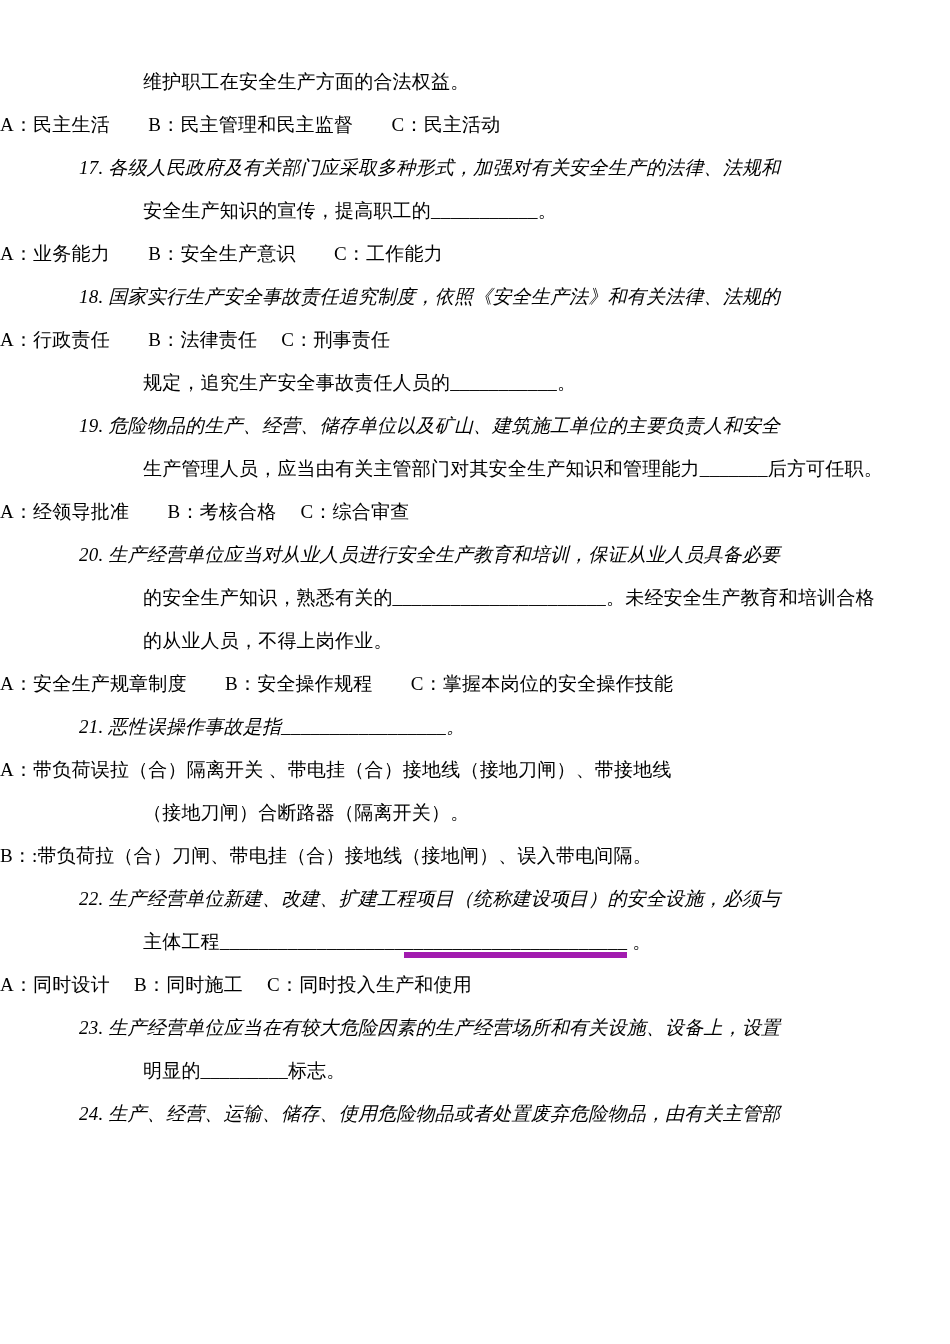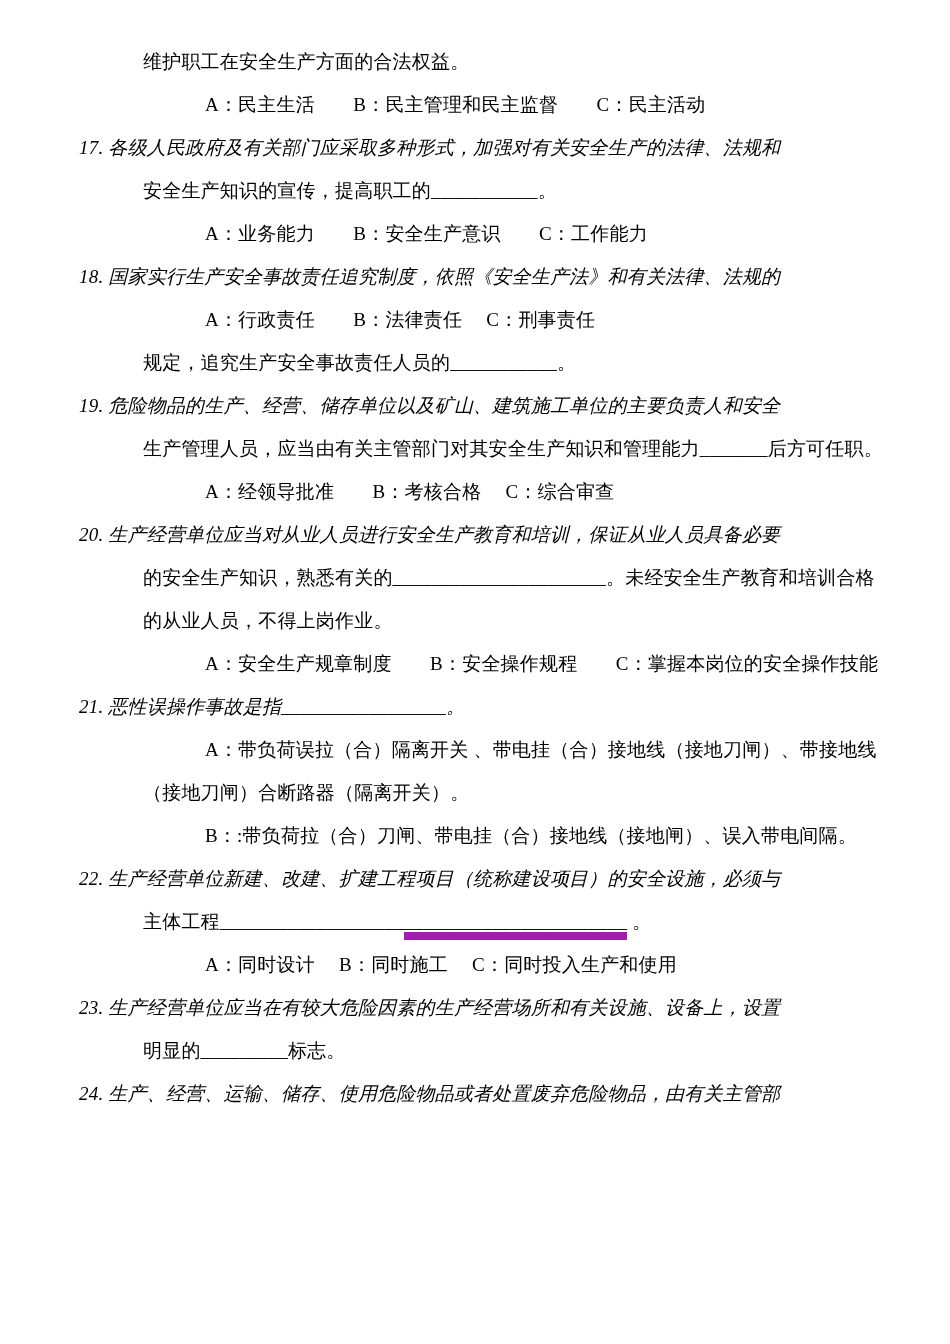--- a/index.html
+++ b/index.html
@@ -10,36 +10,36 @@
   body {
     width: 950px;
     height: 1344px;
     position: relative;
     overflow: hidden;
     font-family: "Liberation Serif", "DejaVu Serif", serif;
     color: #000000;
   }
   .doc-body {
     position: absolute;
-    top: 40px;
+    top: 60px;
     left: 0;
     width: 950px;
   }
   .line {
     height: 43px;
     line-height: 43px;
     font-size: 19px;
     white-space: pre;
     letter-spacing: 0.2px;
   }
   .line.cont { padding-left: 143px; }
   .line.q    { padding-left: 79px; font-style: italic; }
-  .line.opt  { padding-left: 205px; }
+  .line.opt  { }
   .dbl {
-    border-bottom: 8px solid #a21caf;
+    border-bottom: 6px solid #a21caf;
   }
 </style>
 </head>
 <body>
 
 <div class="doc-body" id="doc-body">
     <div class="line cont"><span>维护职工在安全生产方面的合法权益。</span></div>
     <div class="line opt"><span>A：民主生活　　B：民主管理和民主监督　　C：民主活动</span></div>
     <div class="line q"><span>17. 各级人民政府及有关部门应采取多种形式，加强对有关安全生产的法律、法规和</span></div>
     <div class="line cont"><span>安全生产知识的宣传，提高职工的___________。</span></div>

